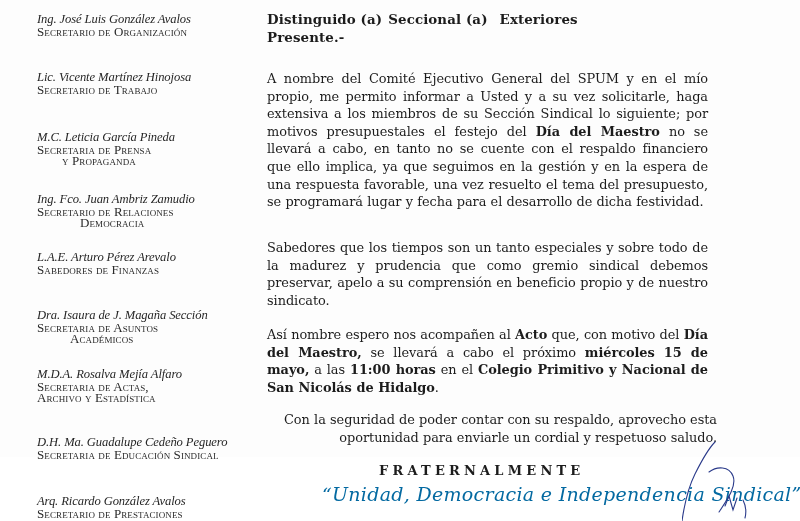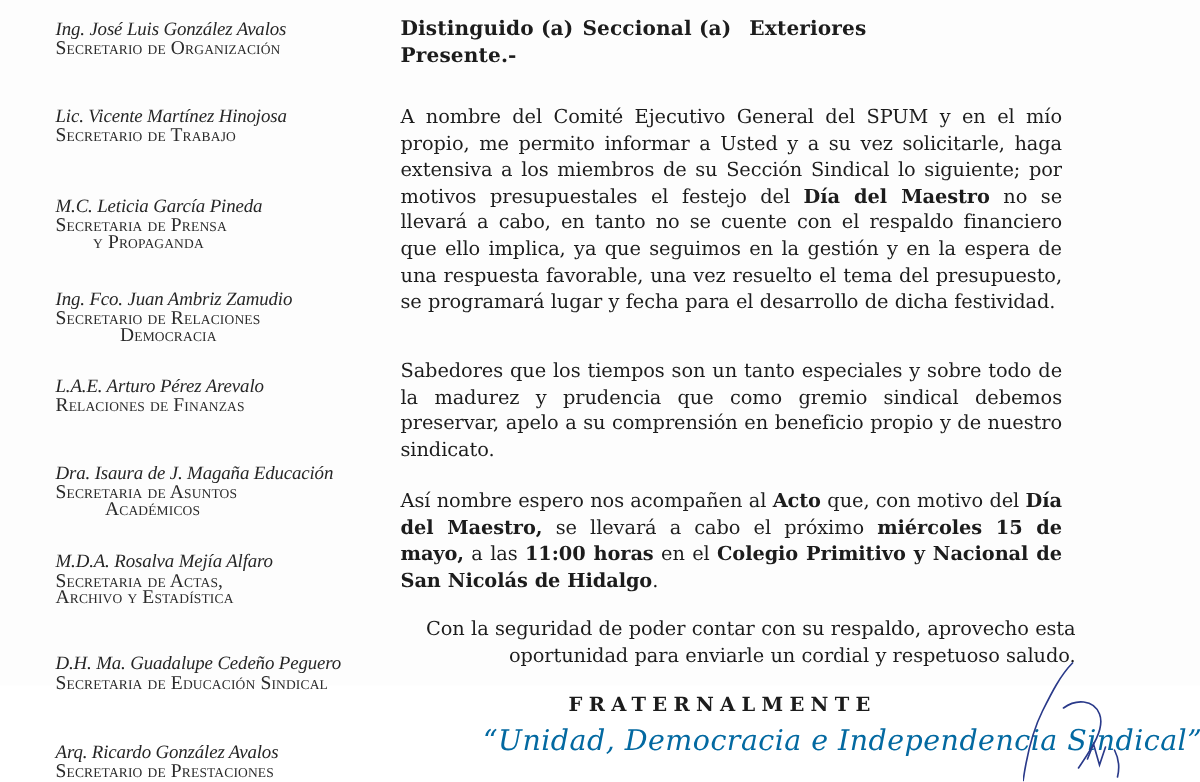--- a/index.html
+++ b/index.html
@@ -144,25 +144,25 @@
     </div>
 
     <div class="member" style="top:192px">
       <div class="name">Ing. Fco. Juan Ambriz Zamudio</div>
       <div class="role">Secretario de Relaciones</div>
       <div class="role indent-2">Democracia</div>
     </div>
 
     <div class="member" style="top:250px">
       <div class="name">L.A.E. Arturo Pérez Arevalo</div>
-      <div class="role">Relaciones de Finanzas</div>
+      <div class="role">Sabedores de Finanzas</div>
     </div>
 
     <div class="member" style="top:308px">
-      <div class="name">Dra. Isaura de J. Magaña Educación</div>
+      <div class="name">Dra. Isaura de J. Magaña Sección</div>
       <div class="role">Secretaria de Asuntos</div>
       <div class="role indent-3">Académicos</div>
     </div>
 
     <div class="member" style="top:367px">
       <div class="name">M.D.A. Rosalva Mejía Alfaro</div>
       <div class="role">Secretaria de Actas,</div>
       <div class="role">Archivo y Estadística</div>
     </div>
 

